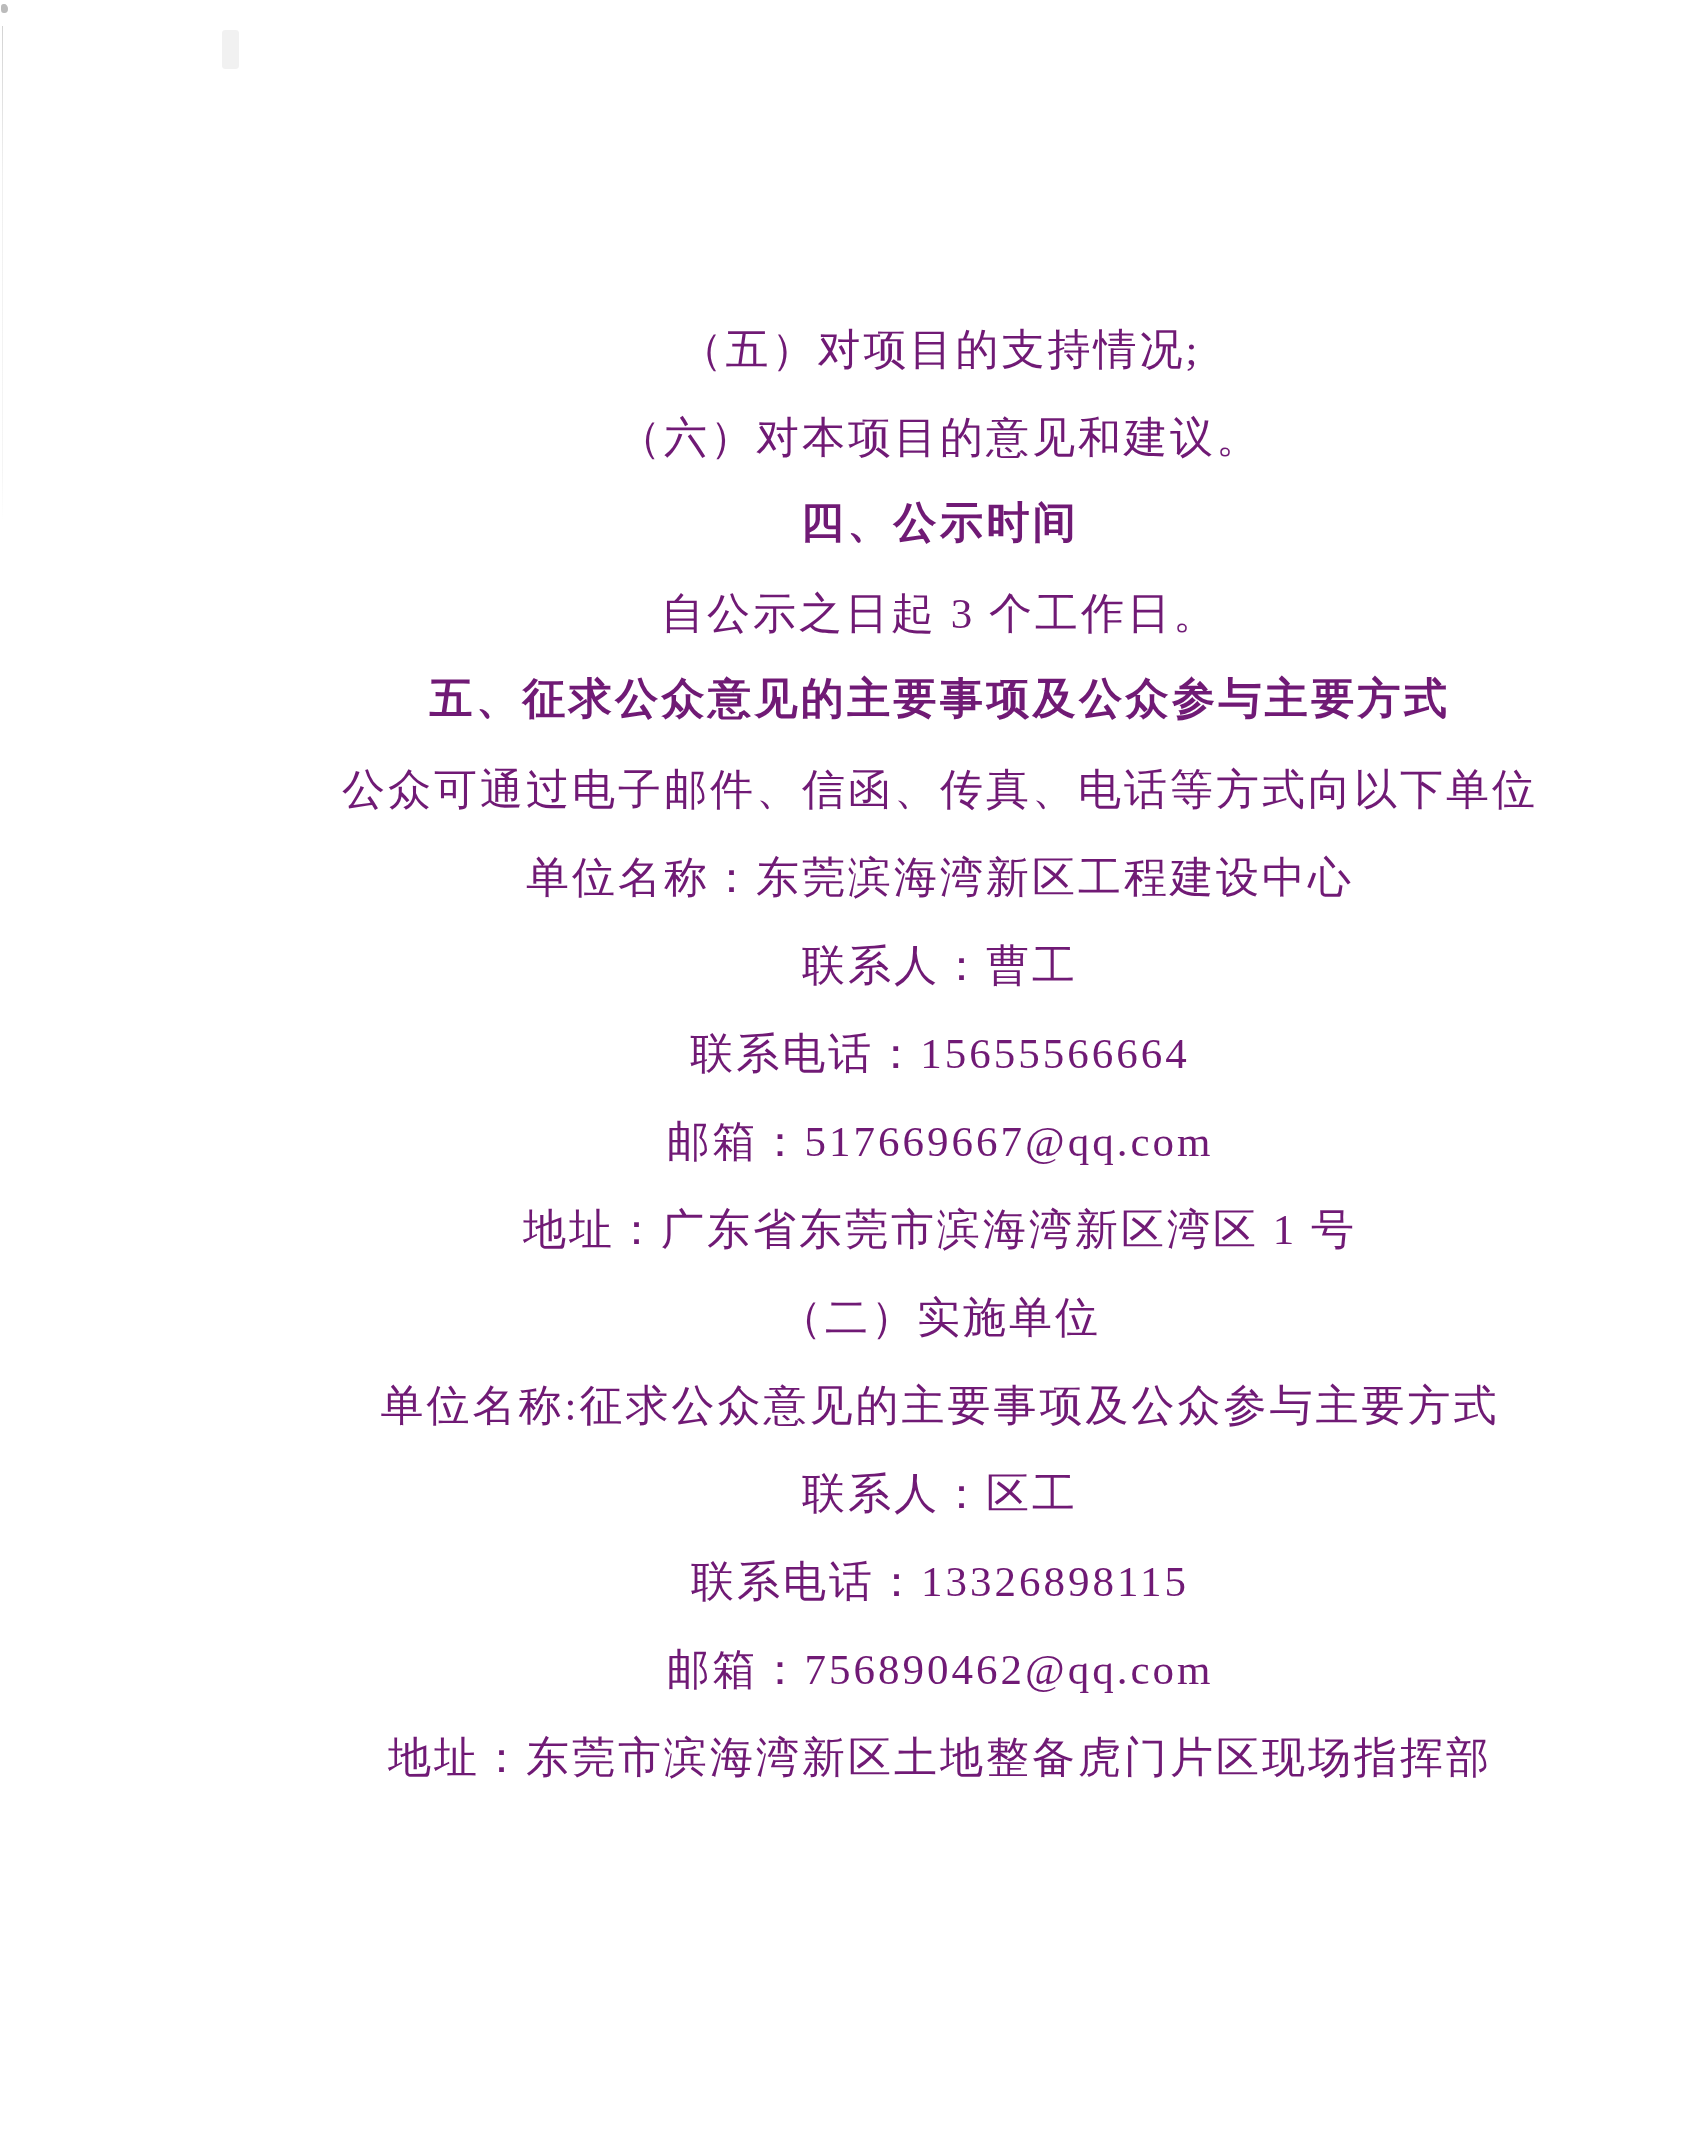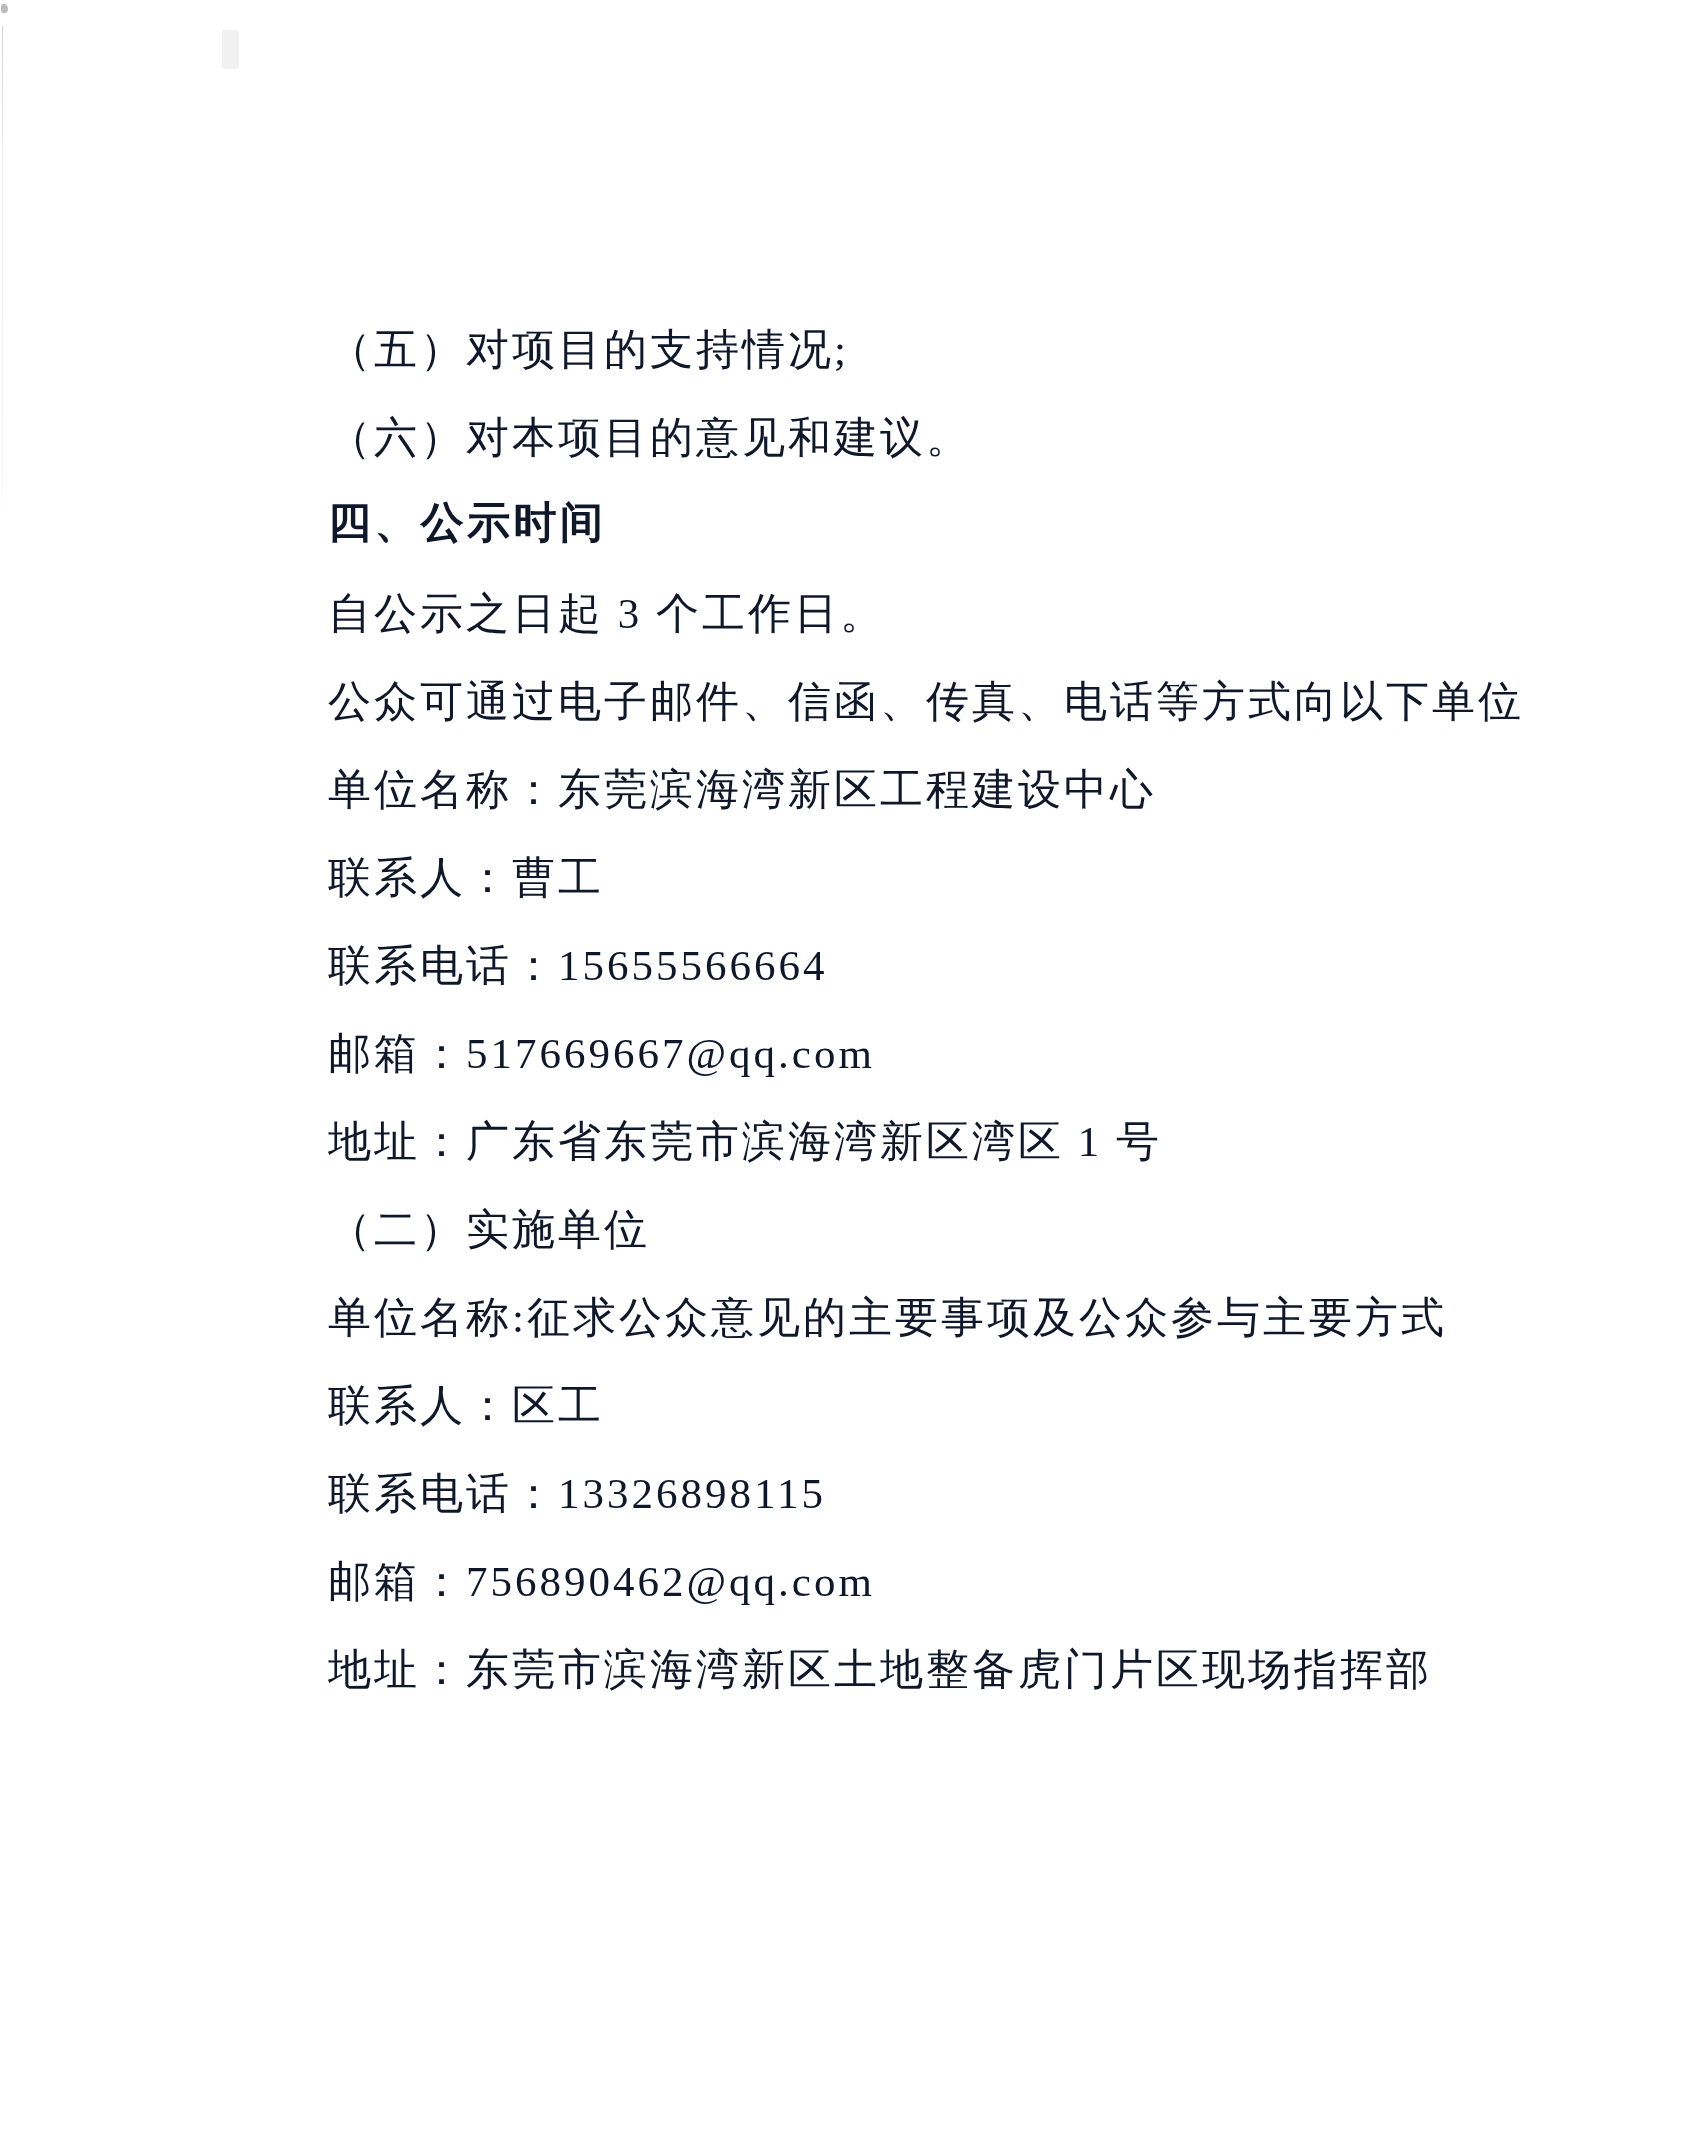--- a/index.html
+++ b/index.html
@@ -53,23 +53,24 @@
     position: absolute;
     top: 306px;
     left: 236px;
     width: 1316px;
   }
   .line {
     height: 88px;
     line-height: 88px;
     font-size: 43px;
     letter-spacing: 3px;
-    color: #0f172a;
+    color: #701a75;
     white-space: nowrap;
     font-family: "Liberation Serif", "DejaVu Serif", serif;
+    text-align: center;
   }
   .line.indent {
     padding-left: 92px;
   }
   .line.heading {
     font-family: Liberation Mono, monospace;
     font-weight: 700;
     letter-spacing: 3.4px;
   }
 </style>
@@ -86,20 +87,23 @@
     <span>（五）对项目的支持情况;</span>
   </div>
       <div class="line body indent">
     <span>（六）对本项目的意见和建议。</span>
   </div>
       <div class="line heading indent">
     <span>四、公示时间</span>
   </div>
       <div class="line body indent">
     <span>自公示之日起 3 个工作日。</span>
+  </div>
+      <div class="line heading indent">
+    <span>五、征求公众意见的主要事项及公众参与主要方式</span>
   </div>
       <div class="line body indent">
     <span>公众可通过电子邮件、信函、传真、电话等方式向以下单位</span>
   </div>
       <div class="line body indent">
     <span>单位名称：东莞滨海湾新区工程建设中心</span>
   </div>
       <div class="line body indent">
     <span>联系人：曹工</span>
   </div>

